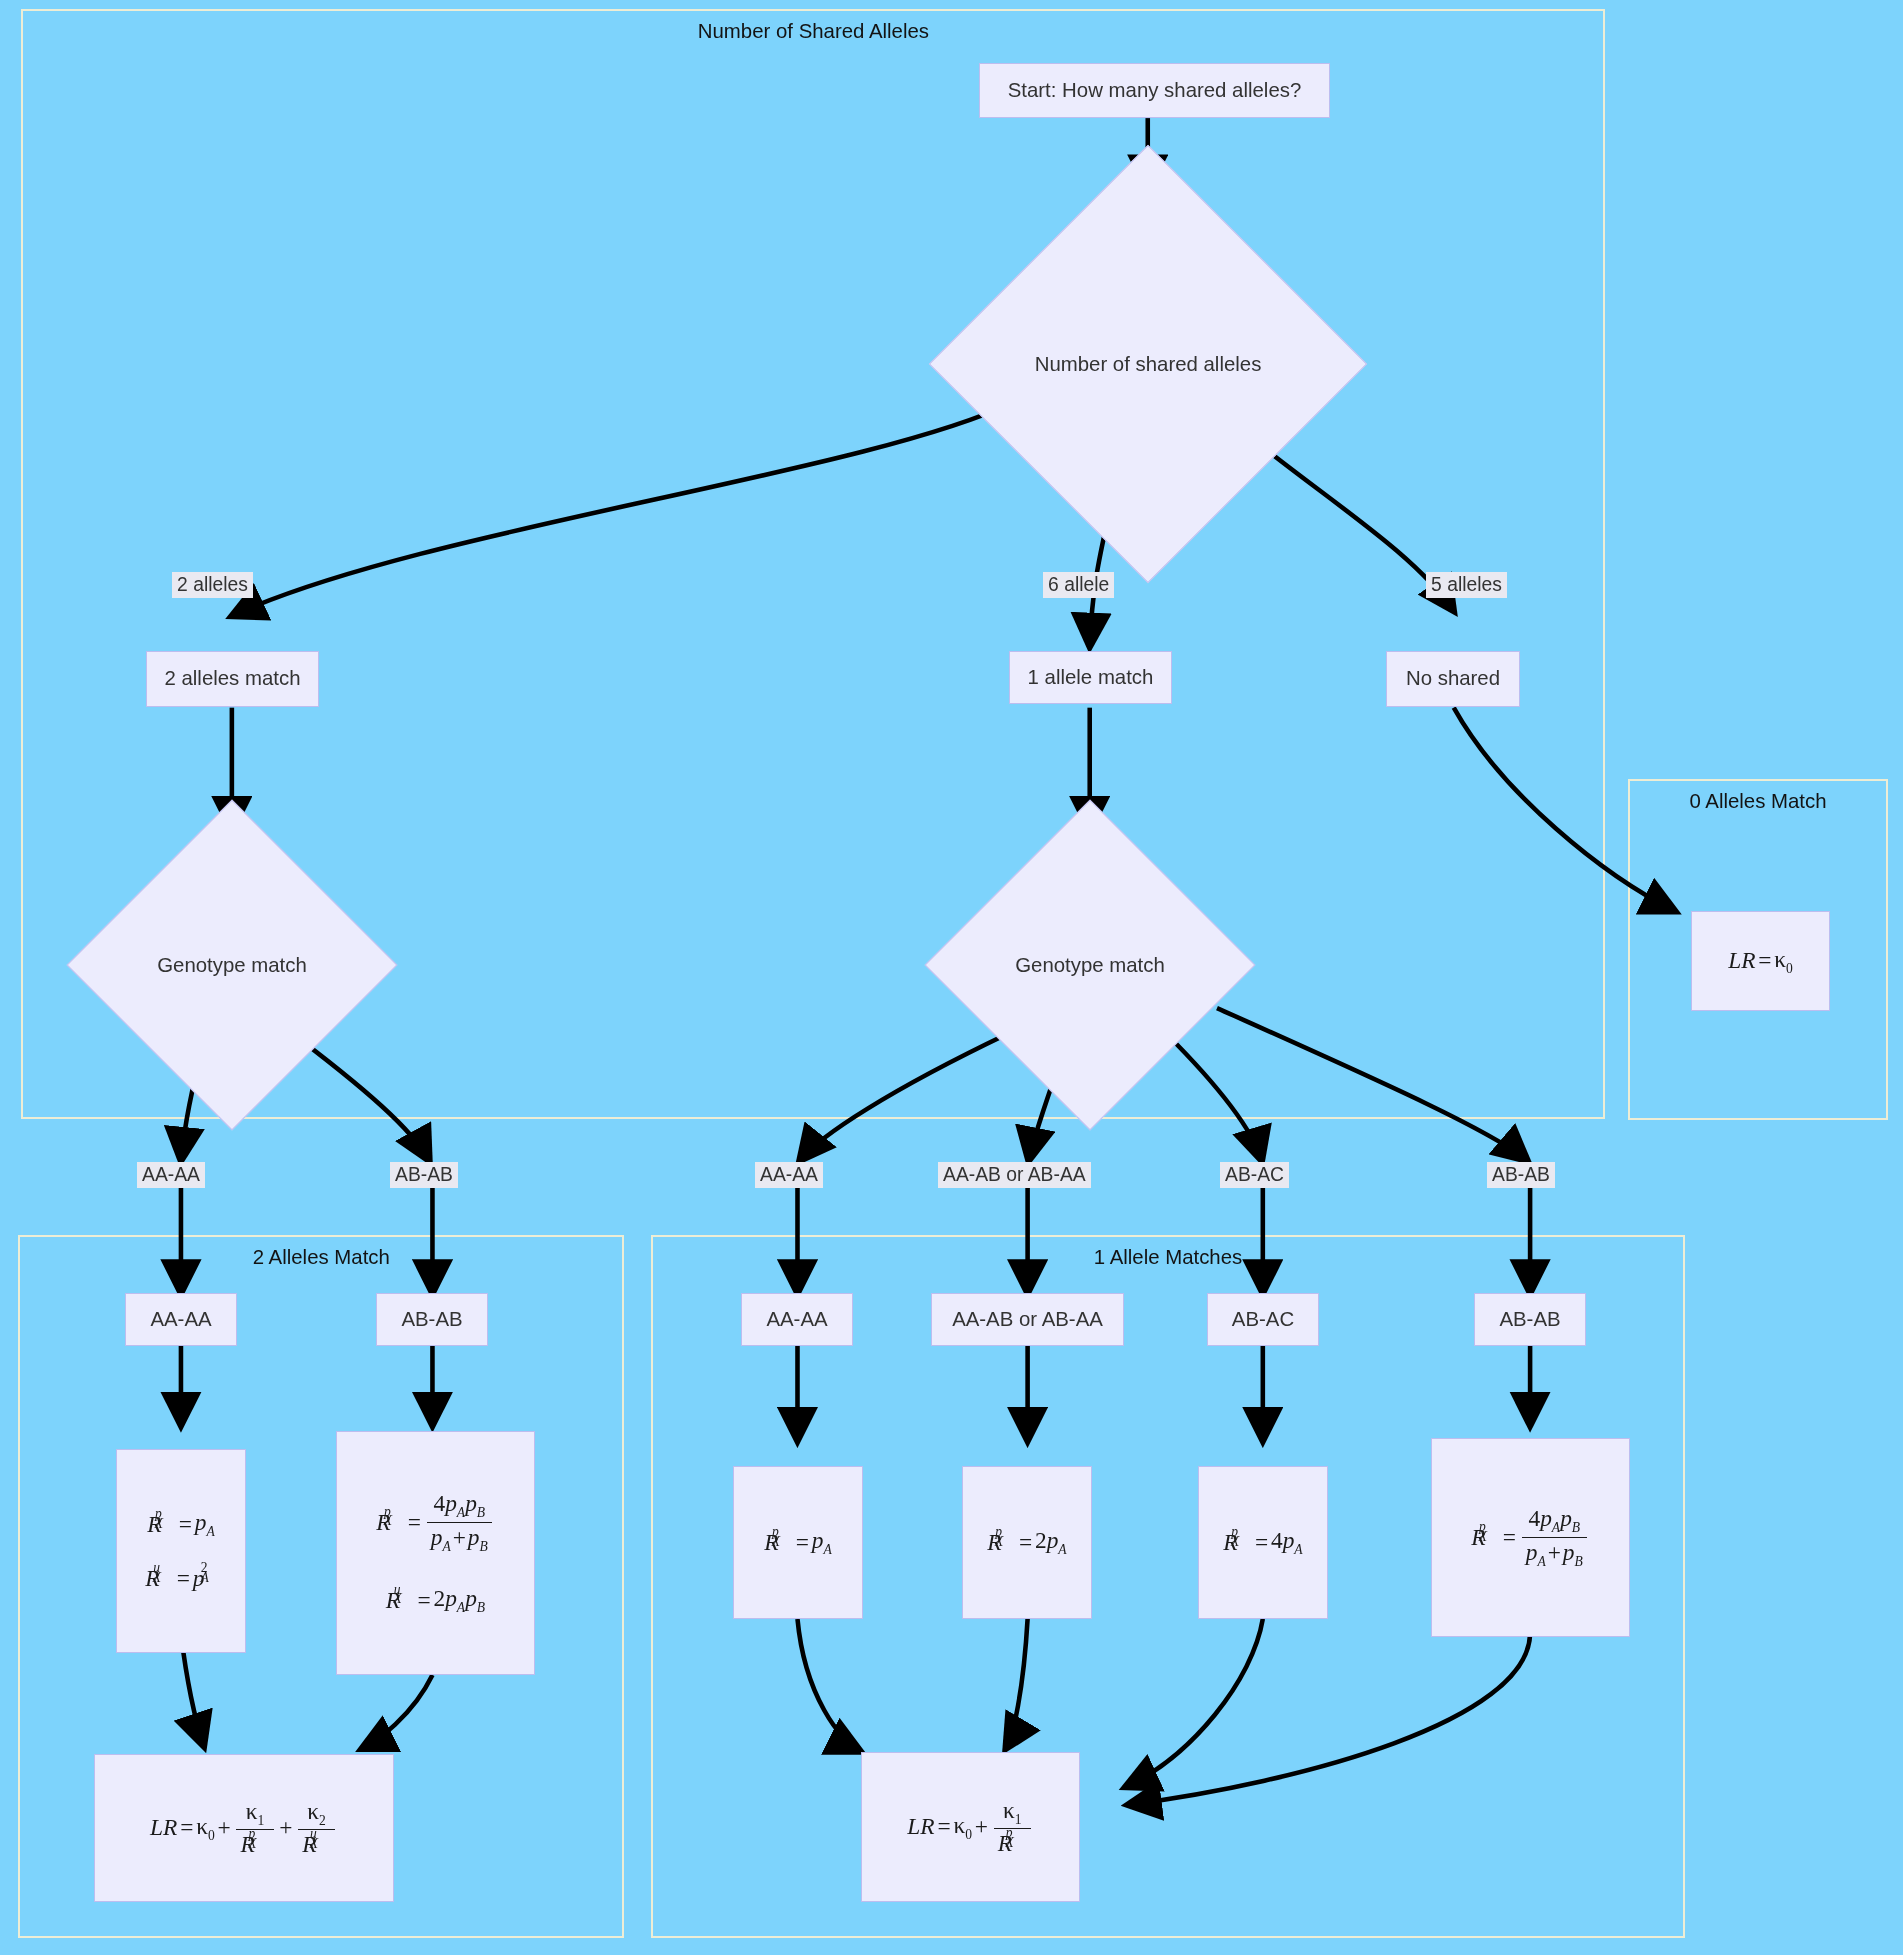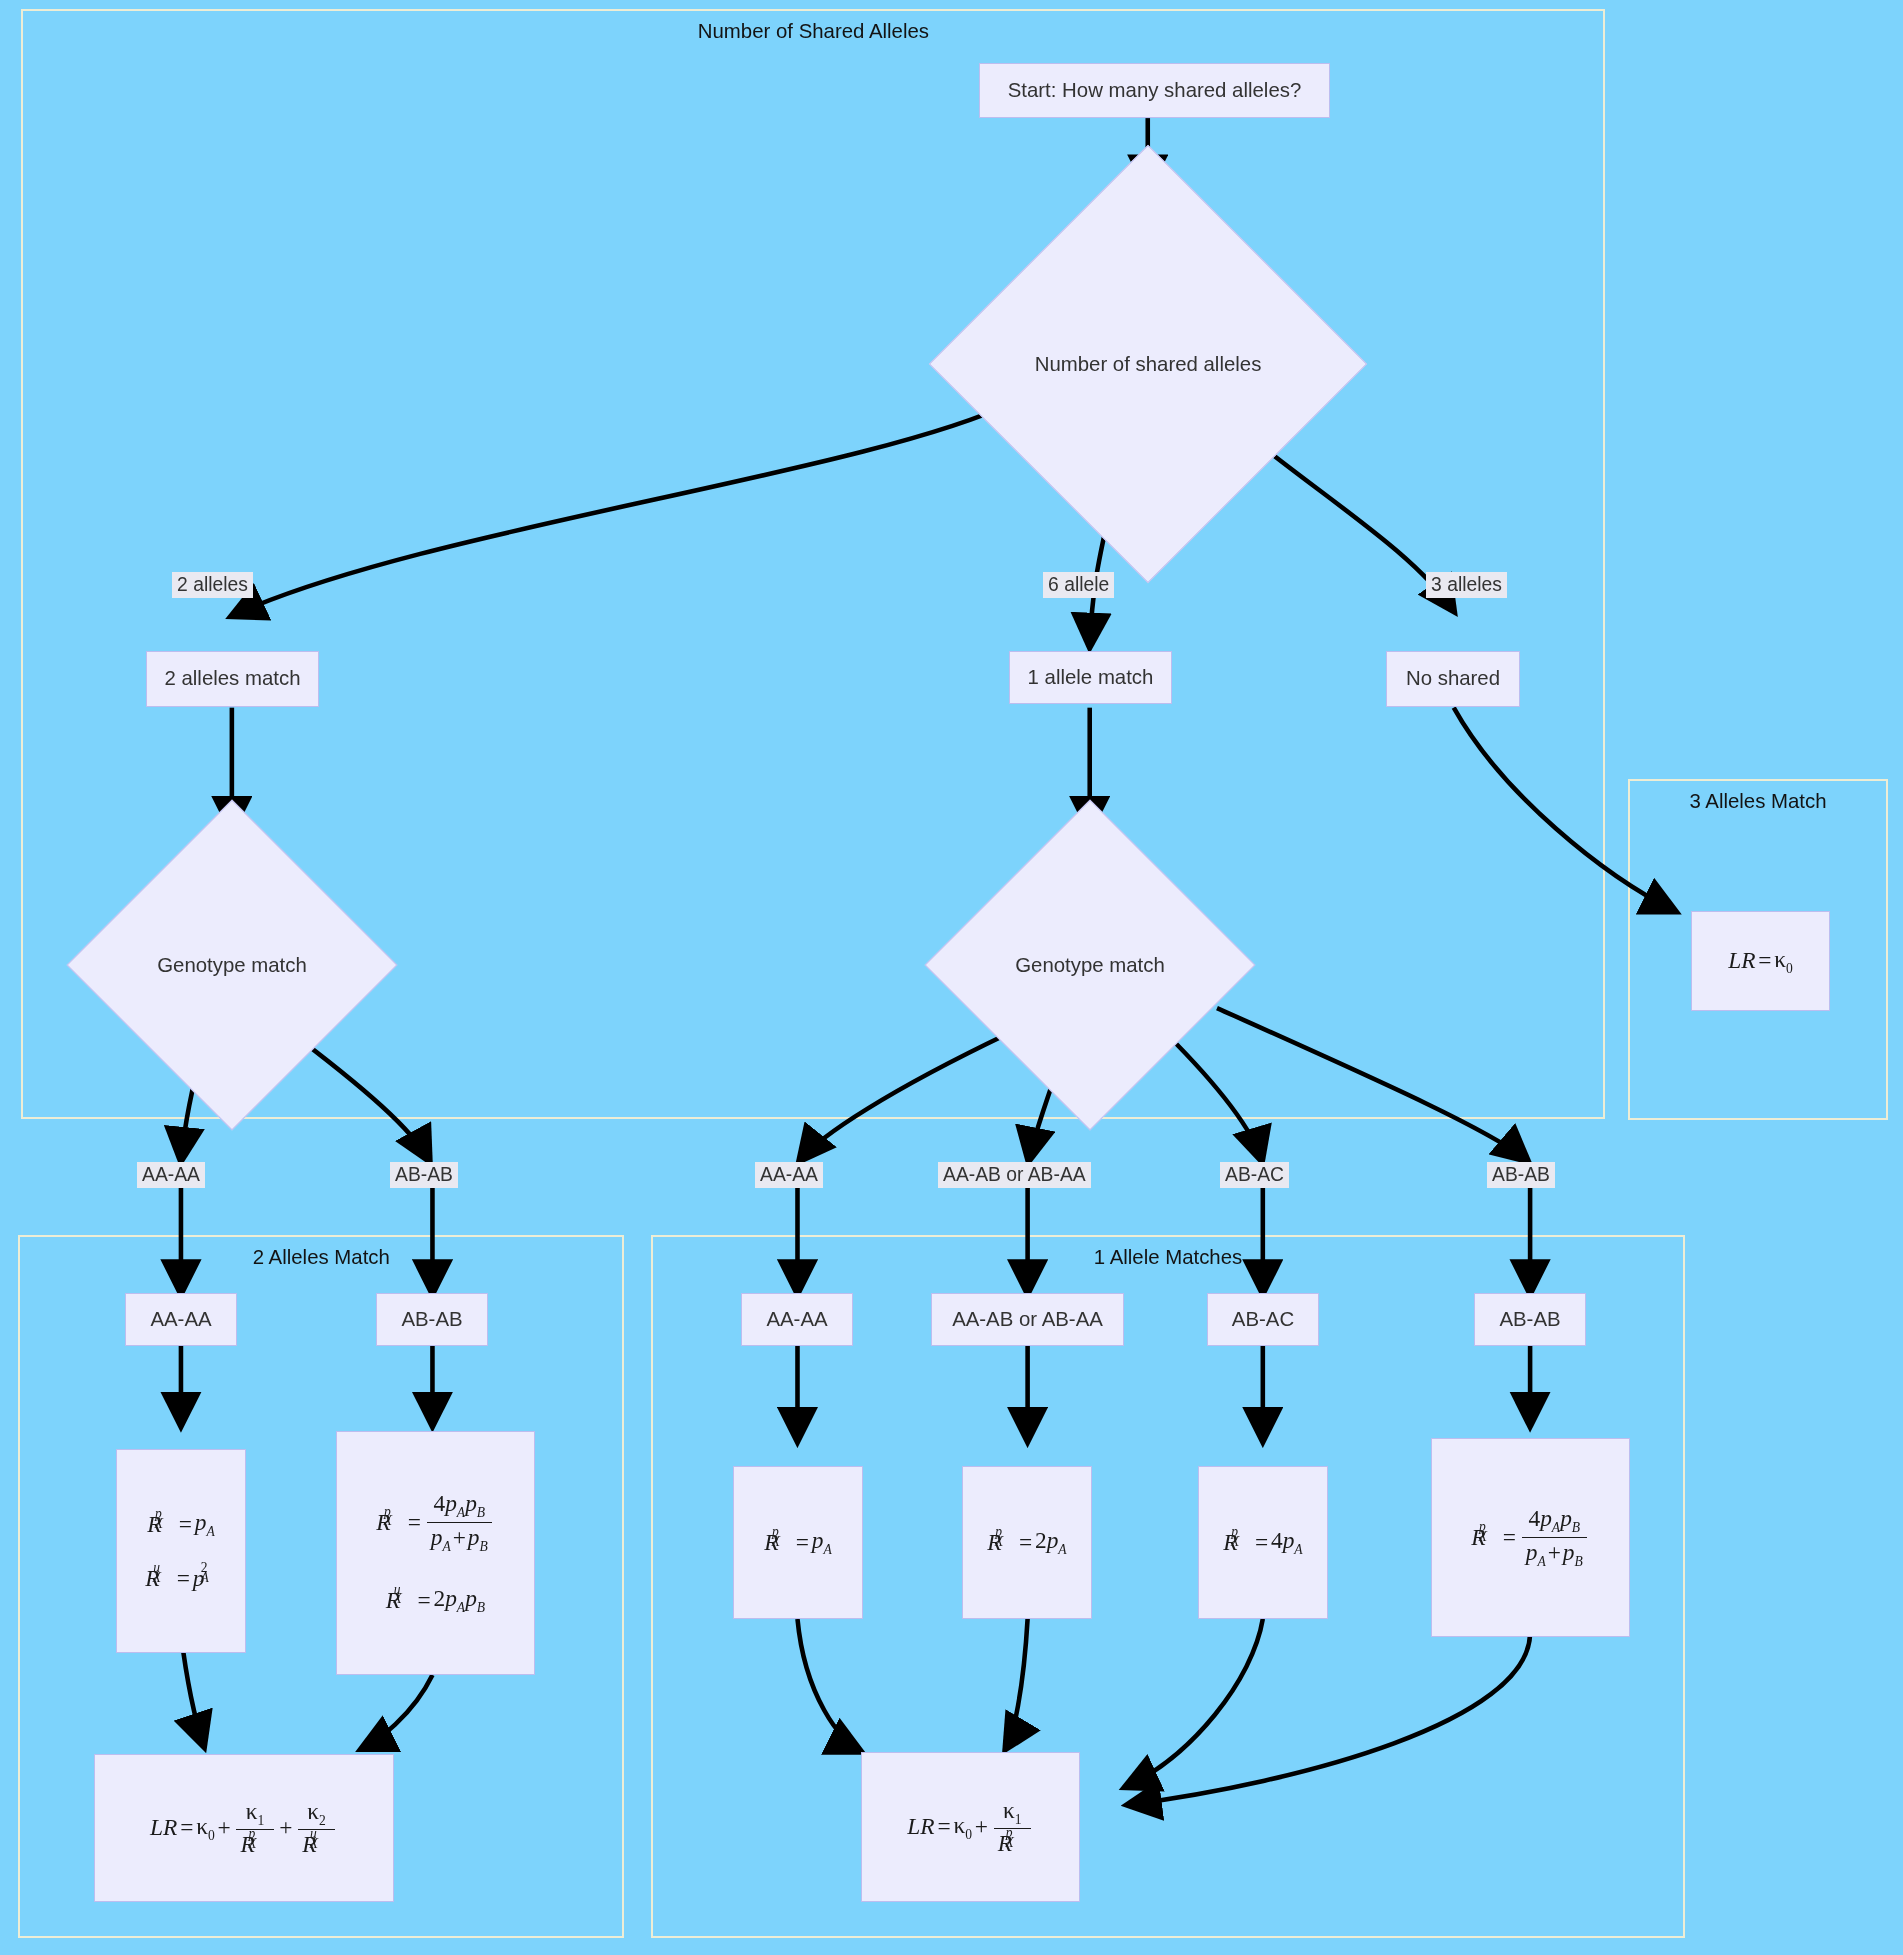--- a/index.html
+++ b/index.html
@@ -44,21 +44,21 @@
 </head>
 <body>
 
 <div id="root">
 
   <div class="subgraph" style="left:21.4px;top:9.2px;width:1584px;height:1110px;">
     <div class="sg-title">Number of Shared Alleles</div>
   </div>
 
   <div class="subgraph" style="left:1628px;top:779px;width:260px;height:341px;">
-    <div class="sg-title">3 Alleles Match</div>
+    <div class="sg-title">0 Alleles Match</div>
   </div>
 
   <div class="subgraph" style="left:18.3px;top:1235px;width:606px;height:703px;">
     <div class="sg-title">2 Alleles Match</div>
   </div>
 
   <div class="subgraph" style="left:651px;top:1235px;width:1034px;height:703px;">
     <div class="sg-title">1 Allele Matches</div>
   </div>
 
@@ -273,21 +273,21 @@
       <span class="up">+</span>
       <span class="frac">
         <span class="num"><span class="kap">κ</span><span class="sub up">1</span></span>
         <span class="den"><span class="rx">R<span class="s1">p</span><span class="s2">X</span></span></span>
       </span>
     </span>
   </div>
 
   <div class="elabel" style="left:172px;top:572px;">2 alleles</div>
   <div class="elabel" style="left:1043px;top:572px;">6 allele</div>
-  <div class="elabel" style="left:1426px;top:572px;">3 alleles</div>
+  <div class="elabel" style="left:1426px;top:572px;">5 alleles</div>
 
   <div class="elabel" style="left:137px;top:1162px;">AA-AA</div>
   <div class="elabel" style="left:390px;top:1162px;">AB-AB</div>
 
   <div class="elabel" style="left:755px;top:1162px;">AA-AA</div>
   <div class="elabel" style="left:938px;top:1162px;">AA-AB or AB-AA</div>
   <div class="elabel" style="left:1220px;top:1162px;">AB-AC</div>
   <div class="elabel" style="left:1487px;top:1162px;">AB-AB</div>
 
 </div>

